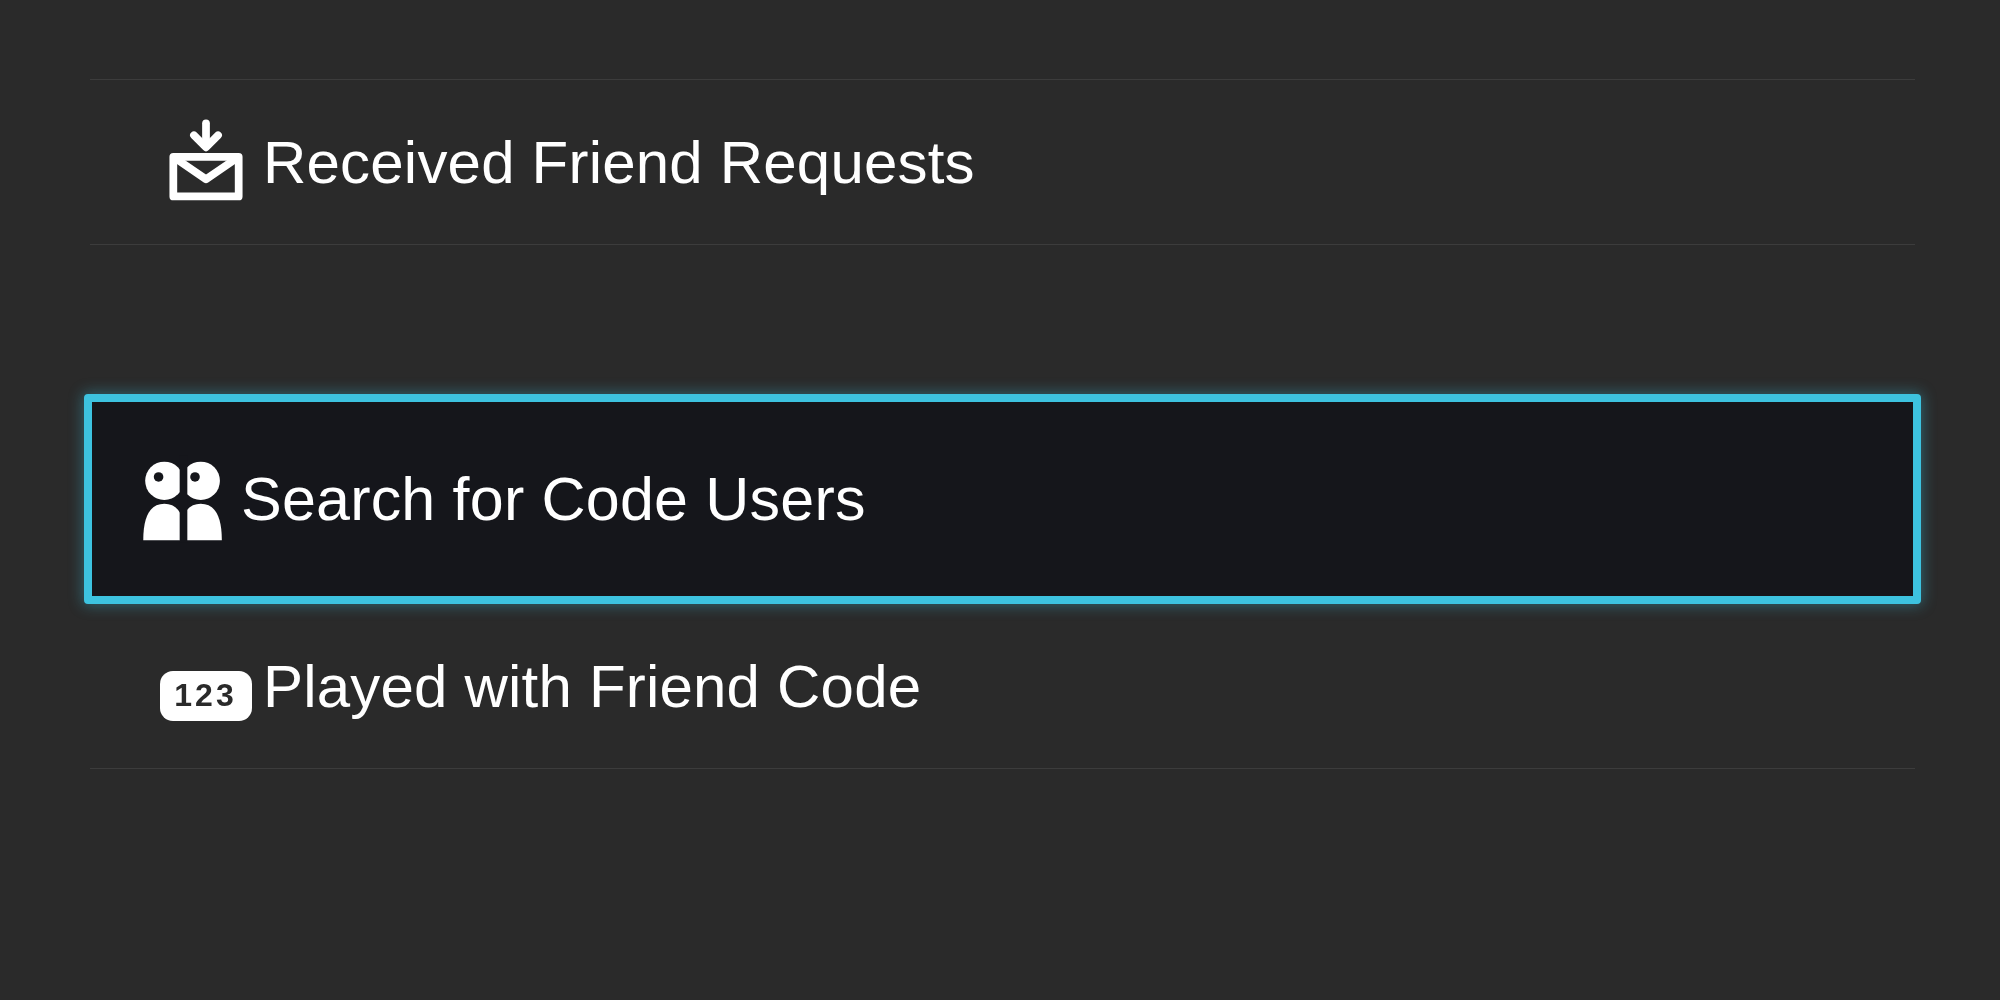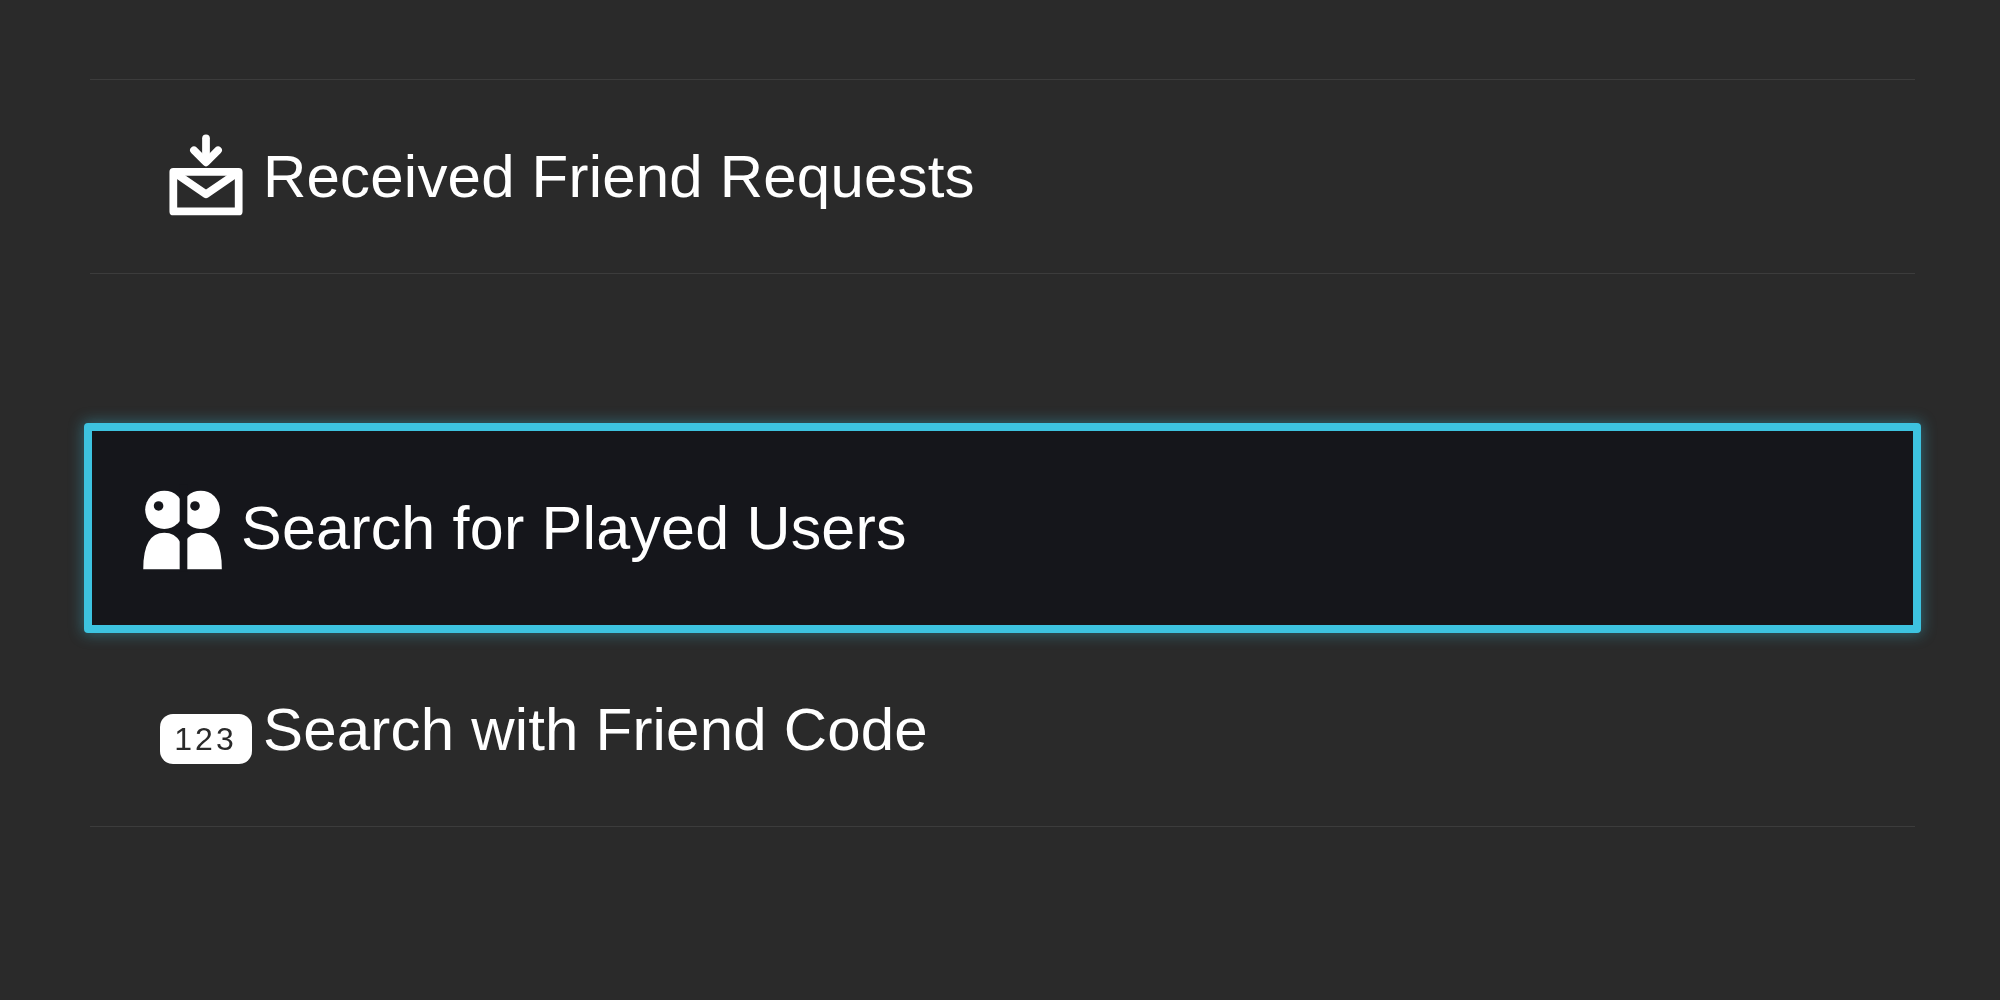--- a/index.html
+++ b/index.html
@@ -20,21 +20,21 @@
   }
 
   .menu-list {
     position: absolute;
     left: 90px;
     right: 85px;
     top: 80px;
   }
 
   .menu-item {
-    height: 195px;
+    height: 166px;
     display: flex;
     align-items: center;
     border-top: 1.5px solid #3c3c3c;
     border-bottom: 1.5px solid #3c3c3c;
     padding-left: 58px;
     box-sizing: border-box;
     margin-top: -1px;
   }
 
   .gap {
@@ -82,21 +82,21 @@
   }
 
   .badge-123 {
     display: inline-flex;
     align-items: center;
     justify-content: center;
     width: 92px;
     height: 50px;
     background: #ffffff;
     color: #2a2a2a;
-    font-weight: 400;
+    font-weight: 700;
     font-size: 32px;
     letter-spacing: 3px;
     border-radius: 13px;
     margin-top: 19px;
   }
 
   svg { display: block; }
 </style>
 </head>
 <body>
@@ -129,26 +129,26 @@
             <circle cx="34" cy="22" r="5" fill="#15161b"></circle>
             <path d="M18 88 Q18 50 40 50 Q62 50 62 88 Z" fill="#ffffff"></path>
 
             <circle cx="78" cy="26" r="20" fill="#ffffff"></circle>
             <circle cx="72" cy="22" r="5" fill="#15161b"></circle>
             <path d="M56 88 Q56 50 78 50 Q100 50 100 88 Z" fill="#ffffff"></path>
 
             <rect x="56" y="0" width="8" height="90" fill="#15161b"></rect>
           </svg>
         </span>
-        <span class="item-label">Search for Played Users</span>
+        <span class="item-label">Search for Code Users</span>
       </div>
     </div>
 
 
     <div class="menu-item">
       <span class="item-icon">
         <span class="badge-123">123</span>
       </span>
-      <span class="item-label">Search with Friend Code</span>
+      <span class="item-label">Played with Friend Code</span>
     </div>
 
   </div>
 </div>
 
 </body></html>

